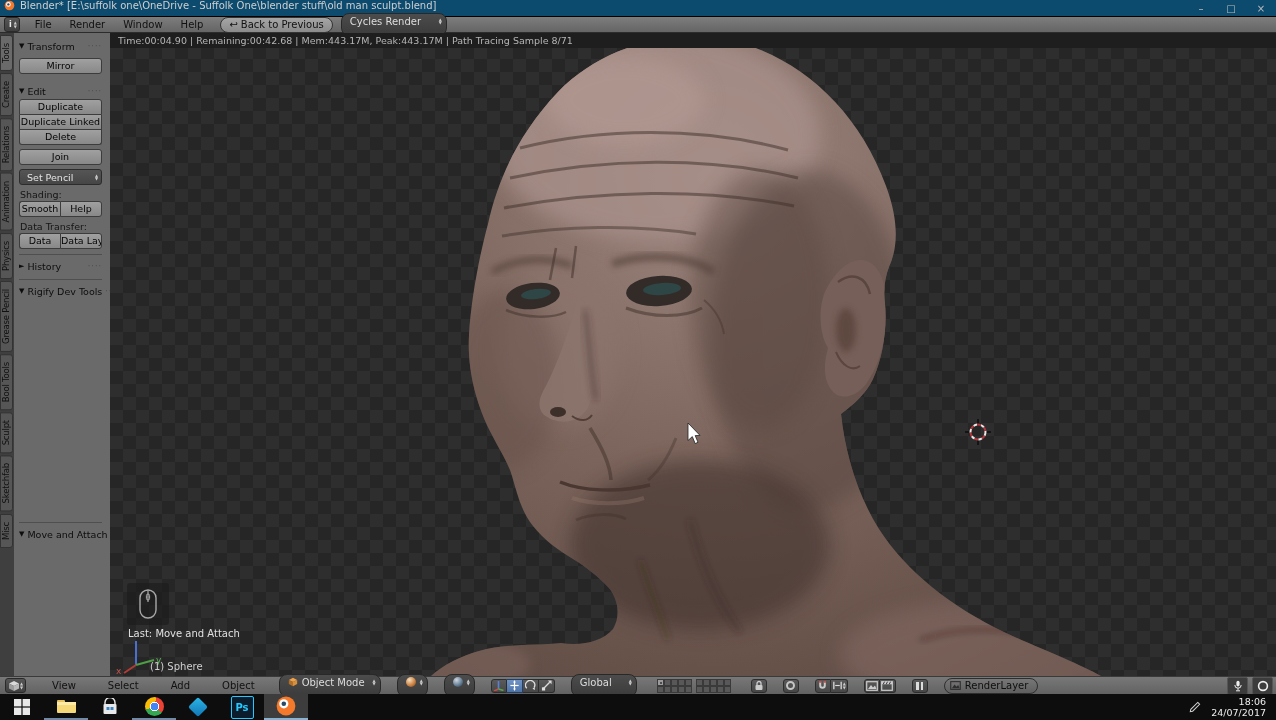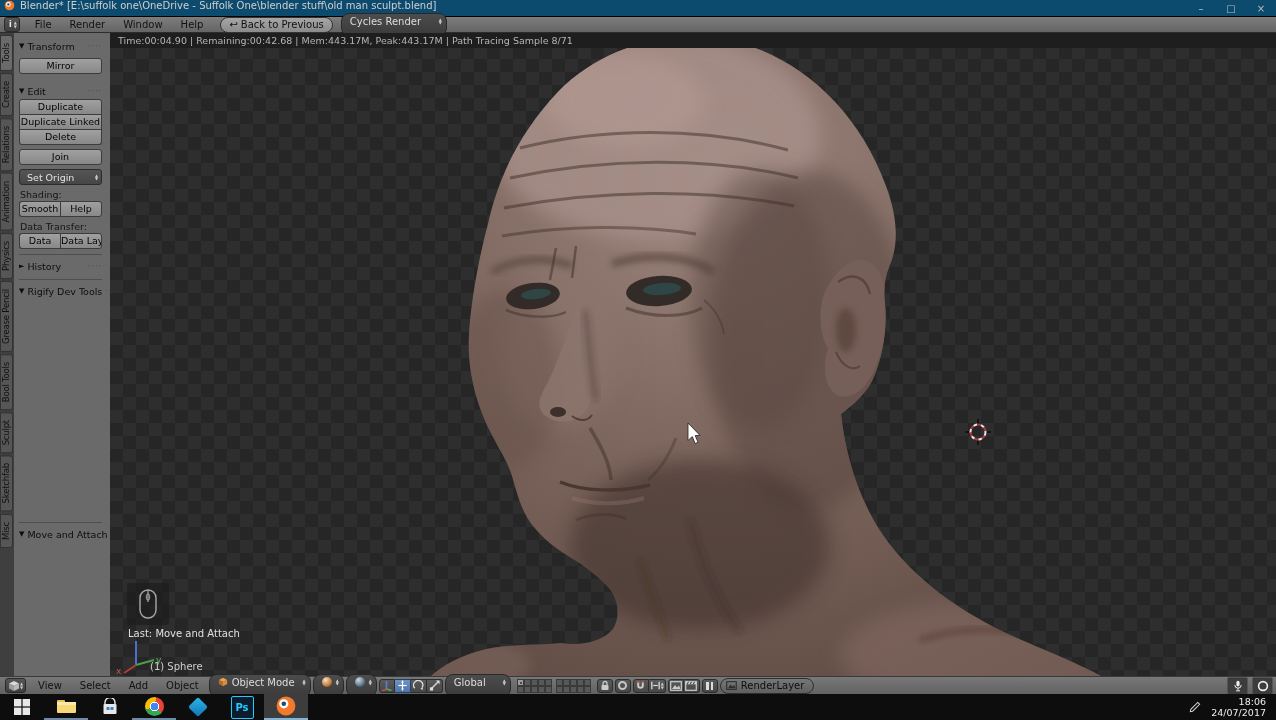--- a/index.html
+++ b/index.html
@@ -77,21 +77,21 @@
   .mousearrow{position:absolute;left:574px;top:388px;}
   .mousebox{position:absolute;left:17px;top:550px;width:42px;height:42px;background:rgba(25,25,25,.55);
     border-radius:3px;display:flex;align-items:center;justify-content:center;}
   .lastop{position:absolute;left:18px;top:595px;font-size:10px;color:#e0e0e0;white-space:nowrap;}
   .axisgizmo{position:absolute;left:4px;top:600px;}
   .objinfo{position:absolute;left:40px;top:628px;font-size:10px;color:#cfcfcf;}
 
   
   .bottomheader{position:absolute;left:0;top:676px;width:1276px;height:18px;
     background:linear-gradient(#787878,#626262);border-top:1px solid #3a3a3a;box-sizing:border-box;
-    display:flex;align-items:center;font-size:10px;color:#111;padding:0 3px;gap:2px;}
+    display:flex;align-items:center;font-size:10px;color:#111;padding:0 3px;gap:16px;}
   .bh-menu{padding:0 8px;cursor:default;}
   .ibtn{display:flex;align-items:center;justify-content:center;background:linear-gradient(#5a5a5a,#474747);
     border:1px solid #2d2d2d;border-radius:3px;height:14px;min-width:16px;padding:0 1px;box-sizing:border-box;}
   .ibtn.activeb{background:linear-gradient(#6f93c4,#4f74a8);border-color:#23406b;}
   .grp{display:flex;}
   .grp .ibtn{border-radius:0;border-left-width:0;}
   .grp .ibtn:first-child{border-radius:3px 0 0 3px;border-left-width:1px;}
   .grp .ibtn:last-child{border-radius:0 3px 3px 0;}
   .layers{display:flex;gap:4px;margin:0 4px;}
   .lgrid{display:grid;grid-template-columns:repeat(5,7px);grid-template-rows:repeat(2,7px);gap:0;}
@@ -192,21 +192,21 @@
       </div>
       <div class="stack">
         <div class="tbtn">Duplicate</div>
         <div class="tbtn">Duplicate Linked</div>
         <div class="tbtn">Delete</div>
       </div>
       <div class="gap4"></div>
       <div class="tbtn">Join</div>
       <div class="gap4"></div>
       <div class="ddark">
-        <span class="lbl">Set Origin</span>
+        <span class="lbl">Set Pencil</span>
         <span class="spin">
             <span>▲</span>
             <span>▼</span>
           </span>
       </div>
       <div class="slabel">Shading:</div>
       <div class="pair">
         <div class="tbtn">Smooth</div>
         <div class="tbtn">Help</div>
       </div>

